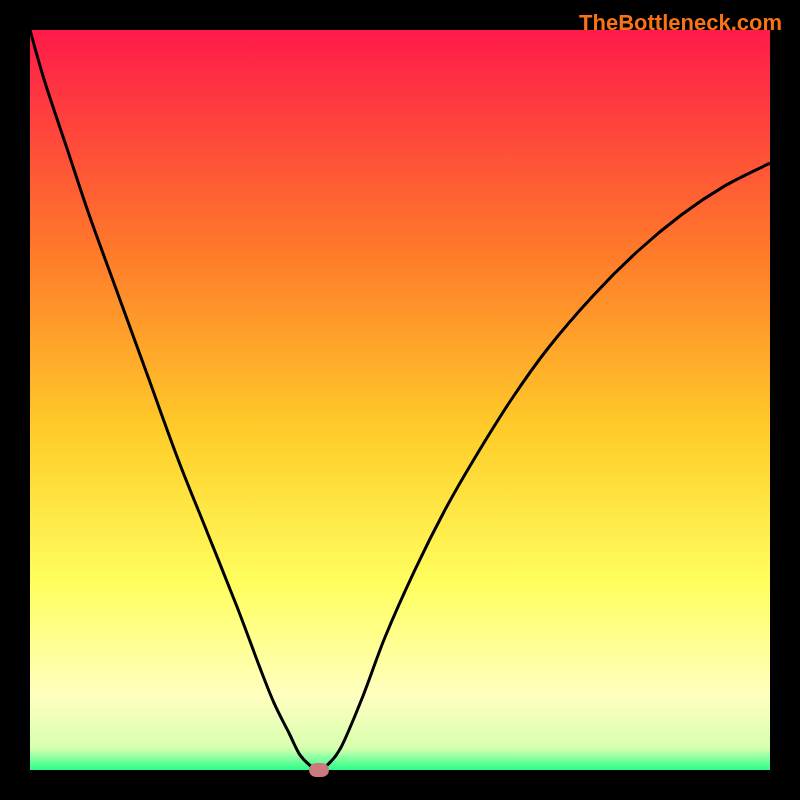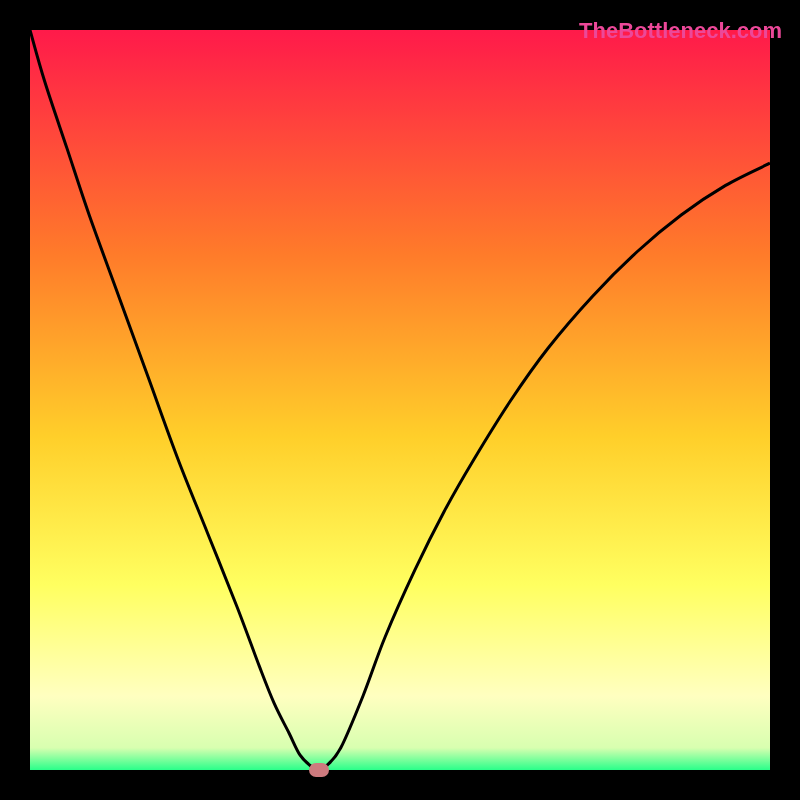--- a/index.html
+++ b/index.html
@@ -6,23 +6,23 @@
     margin: 0;
     padding: 0;
     width: 800px;
     height: 800px;
     background: #000;
     position: relative;
     font-family: Arial, sans-serif;
   }
   .watermark {
     position: absolute;
-    top: 18px;
+    top: 10px;
     right: 18px;
-    color: #ec4899;
+    color: #f97316;
     font-size: 22px;
     font-weight: bold;
     z-index: 10;
   }
   .plot-area {
     position: absolute;
     left: 30px;
     top: 30px;
     width: 740px;
     height: 740px;

